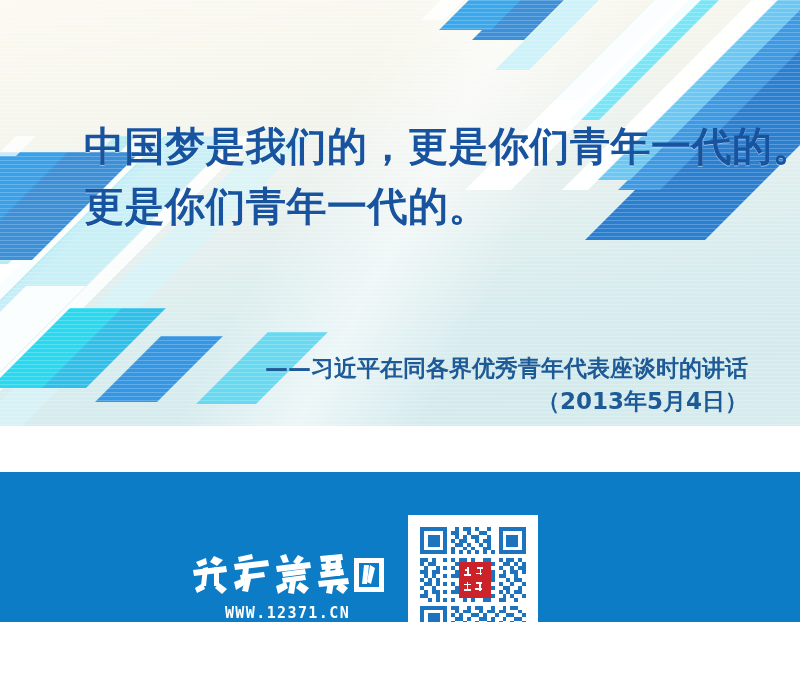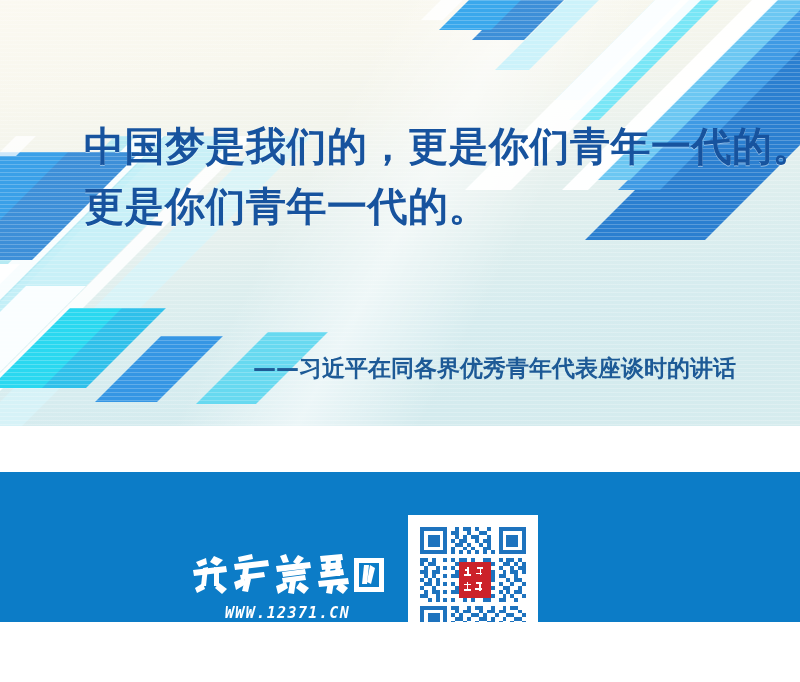--- a/index.html
+++ b/index.html
@@ -63,21 +63,21 @@
     font-family:"DejaVu Sans","Liberation Sans",sans-serif;
     font-weight:700;
     font-size:40px;
     line-height:60px;
     letter-spacing:0.5px;
     color:#17539e;
     white-space:nowrap;
     text-shadow:0 1px 0 rgba(255,255,255,0.45);
   }
   #attrib{
-    position:absolute;right:64px;top:352px;width:700px;text-align:right;z-index:8;
+    position:absolute;right:52px;top:352px;width:700px;text-align:right;z-index:8;
   }
   #attrib .al{
     display:block;
     font-family:"DejaVu Sans","Liberation Sans",sans-serif;
     font-weight:700;
     font-size:23px;
     line-height:33px;
     color:#1d5a96;
     white-space:nowrap;
   }
@@ -91,21 +91,21 @@
     background:#0c7cc7;
   }
   #brand{position:absolute;left:190px;top:76px;width:195px;}
   #brand .logo-zh{
     display:block;height:50px;position:relative;
   }
   #brand .logo-zh svg{display:block;}
   #brand .url{
     display:block;margin-top:6px;text-align:center;
     font-family:"DejaVu Sans Mono","Liberation Mono",monospace;
-    font-size:15px;font-weight:700;letter-spacing:1.4px;color:#ffffff;font-style:italic;
+    font-size:15px;font-weight:700;letter-spacing:1.4px;color:#ffffff;
   }
 
   
   #qr{
     position:absolute;left:408px;top:43px;width:130px;height:130px;
     background:#ffffff;
   }
   #qr svg{display:block;}
 </style>
 </head>
@@ -165,20 +165,21 @@
 
     <div class="scan"></div>
 
     <div id="quote">
       <span class="ql">中国梦是我们的，更是你们青年一代的。</span>
       <span class="ql">更是你们青年一代的。</span>
     </div>
 
     <div id="attrib">
       <span class="al">——习近平在同各界优秀青年代表座谈时的讲话</span>
+      <span class="al">（2013年5月4日）</span>
     </div>
   </div>
 
   <div id="gap"></div>
 
   <div id="footer">
 
     <div id="brand">
       <div class="logo-zh">
 

